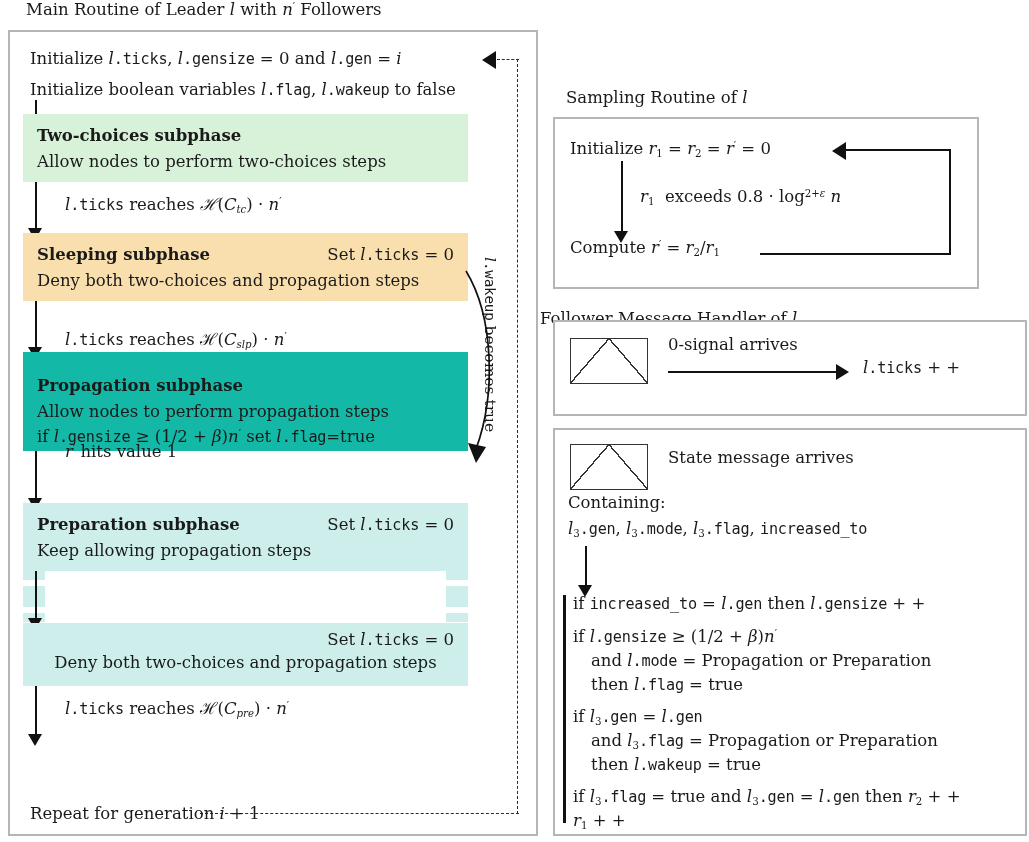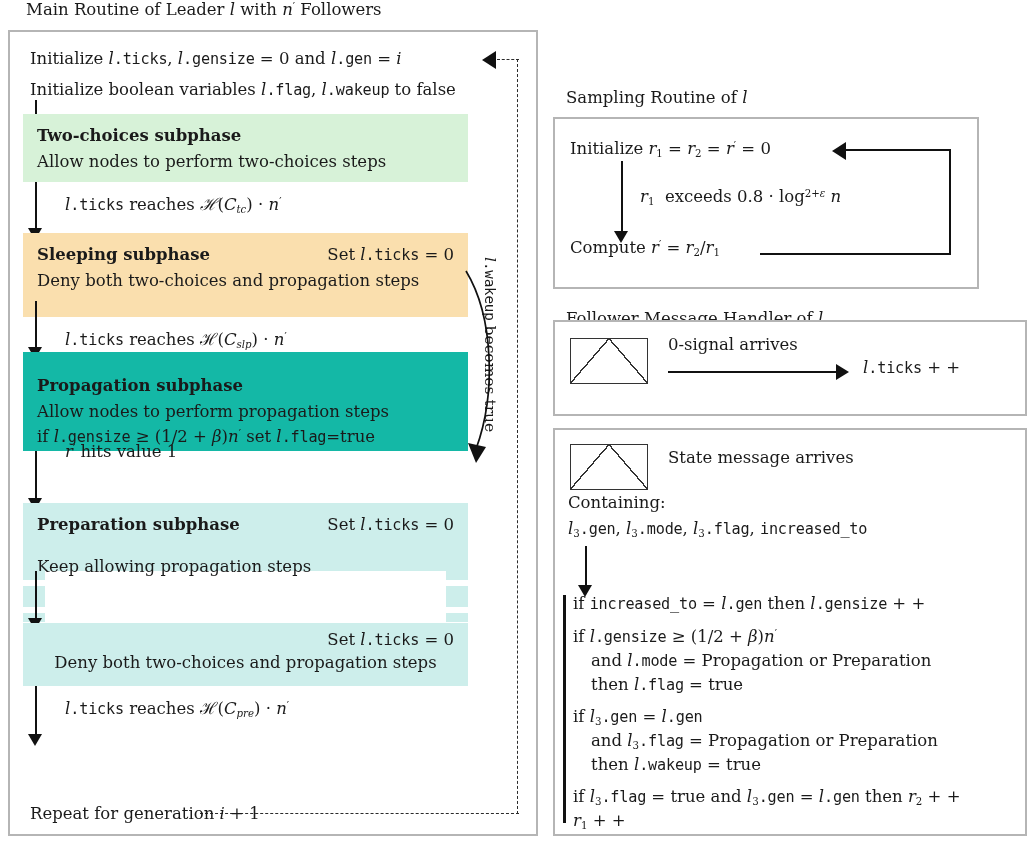--- a/index.html
+++ b/index.html
@@ -117,21 +117,21 @@
       Allow nodes to perform two-choices steps
     </div>
   </div>
 
   <div class="vline" style="top:150px; height:52px;"></div>
   <div class="vhead" style="top:196px;"></div>
   <div class="edge" style="left:55px; top:160px;">
     <i class="v">l</i><span class="mono">.ticks</span> reaches <i class="v" style="font-family:'DejaVu Serif',serif;">ℋ</i>(<i class="v">C</i><sub><i class="v">tc</i></sub>) · <i class="v">n</i><sup>′</sup>
   </div>
 
-  <div class="phase" style="top:201px; height:84px; background:#fadfae; padding:12px 14px 0 14px;">
+  <div class="phase" style="top:201px; height:68px; background:#fadfae; padding:12px 14px 0 14px;">
     <div class="rowtop">
       <span class="ttl">Sleeping subphase</span>
       <span class="ln">Set <i class="v">l</i><span class="mono">.ticks</span> = 0</span>
     </div>
     <div class="ln" style="margin-top:7px;">
       Deny both two-choices and propagation steps
     </div>
   </div>
 
   <svg style="position:absolute; left:430px; top:235px;" width="70" height="215" viewBox="0 0 70 215">
@@ -161,21 +161,21 @@
   <div class="vhead" style="top:466px;"></div>
   <div class="edge" style="left:55px; top:410px;">
     <i class="v">r</i><sup>′</sup> hits value 1
   </div>
 
   <div class="phase" style="top:471px; height:68px; background:#cdeeeb; padding:12px 14px 9px 14px;">
     <div class="rowtop">
       <span class="ttl">Preparation subphase</span>
       <span class="ln">Set <i class="v">l</i><span class="mono">.ticks</span> = 0</span>
     </div>
-    <div class="ln" style="margin-top:23px;">
+    <div class="ln" style="margin-top:7px;">
       Keep allowing propagation steps
     </div>
   </div>
 
   <div class="cy-dash-l" style="left:13px; top:539px; height:54px;">
     <div class="cy-seg" style="height:9px;"></div>
     <div style="height:6px;"></div>
     <div class="cy-seg" style="height:21px;"></div>
     <div style="height:6px;"></div>
     <div class="cy-seg" style="height:9px;"></div>
@@ -229,21 +229,21 @@
 
   <div class="txt" style="left:85px; top:68px;">
     <i class="v">r</i><sub>1</sub> &nbsp;exceeds 0.8 · log<sup>2+<i class="v">ε</i></sup> <i class="v">n</i>
   </div>
 
   <div class="txt" style="left:15px; top:119px;">
     Compute <i class="v">r</i><sup>′</sup> = <i class="v">r</i><sub>2</sub>/<i class="v">r</i><sub>1</sub>
   </div>
 </div>
 
-<div class="caption" style="left:566px; top:309px;">
+<div class="caption" style="left:540px; top:309px;">
   Follower Message Handler of <i class="v">l</i>
 </div>
 <div class="panel" id="fmh-panel">
   <div class="envelope" style="left:15px; top:16px;"></div>
   <div class="txt" style="left:113px; top:13px;">0-signal arrives</div>
   <div class="hline" style="left:113px; top:49px; width:170px;"></div>
   <div class="hhead-r" style="left:281px; top:42px;"></div>
   <div class="txt" style="left:308px; top:36px;">
     <i class="v">l</i><span class="mono">.ticks</span> + +
   </div>

